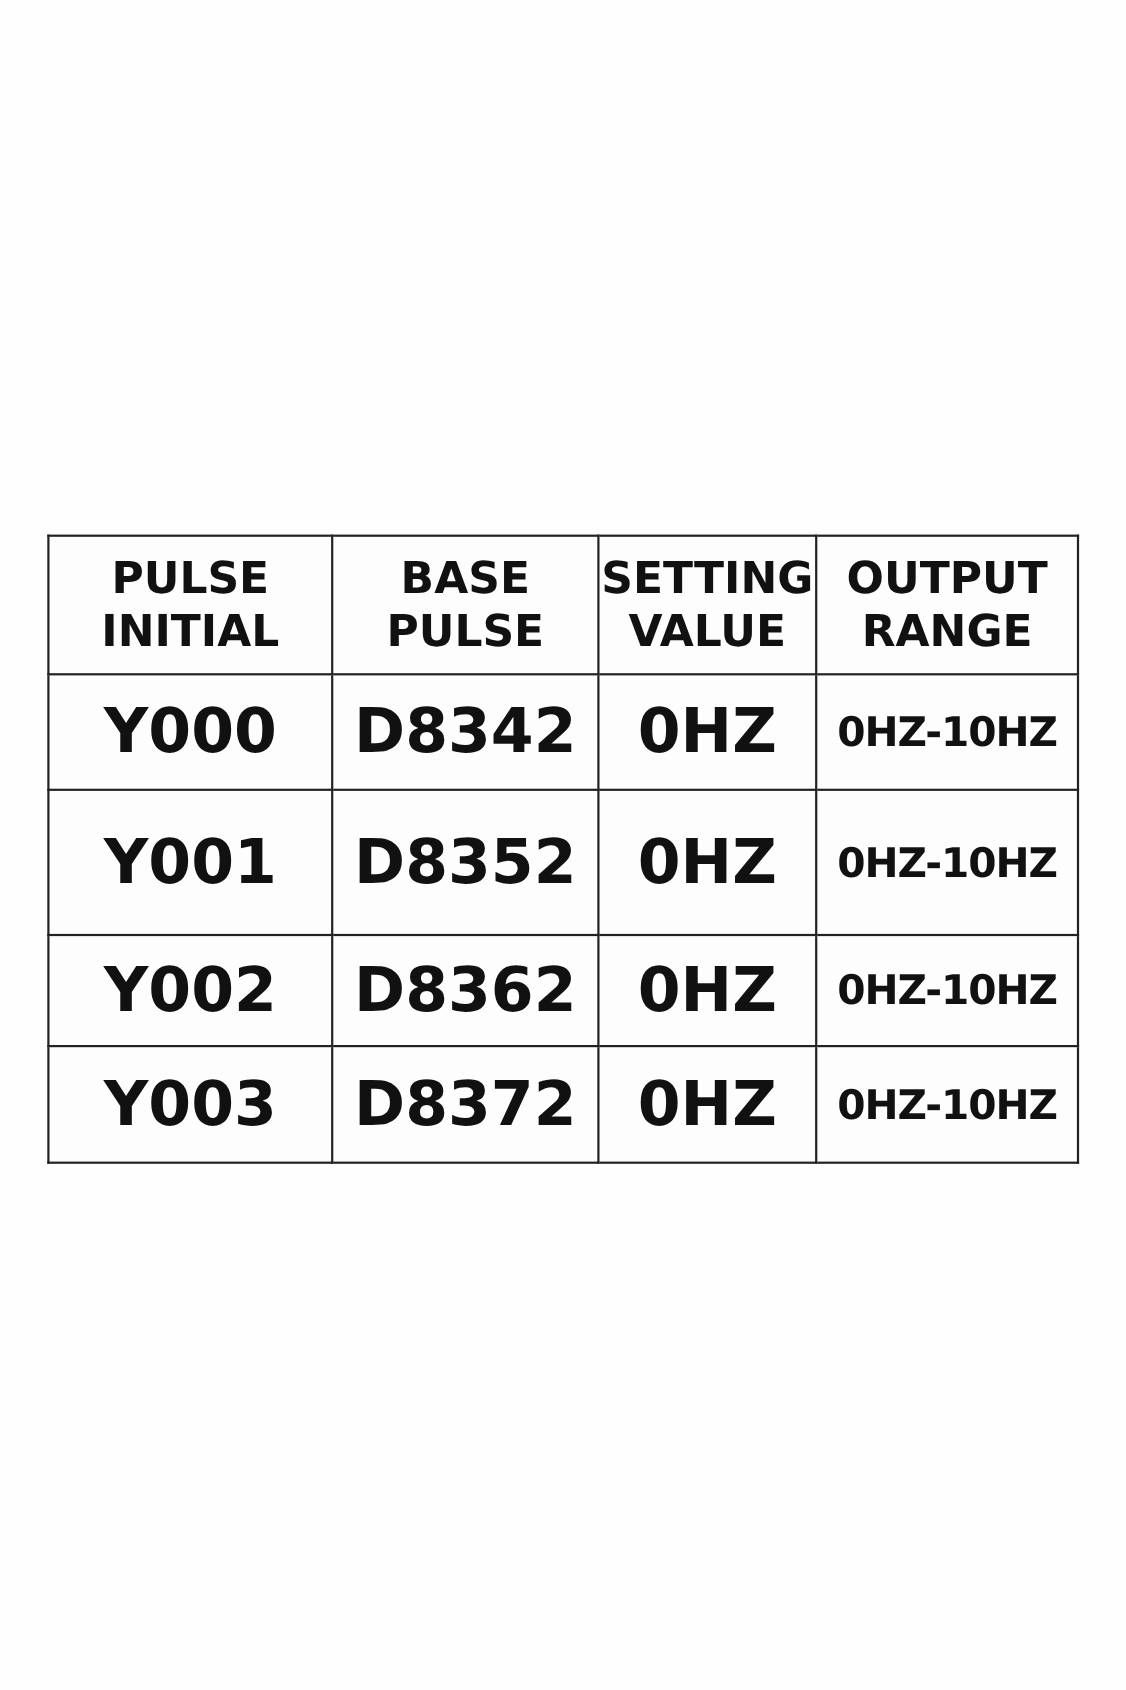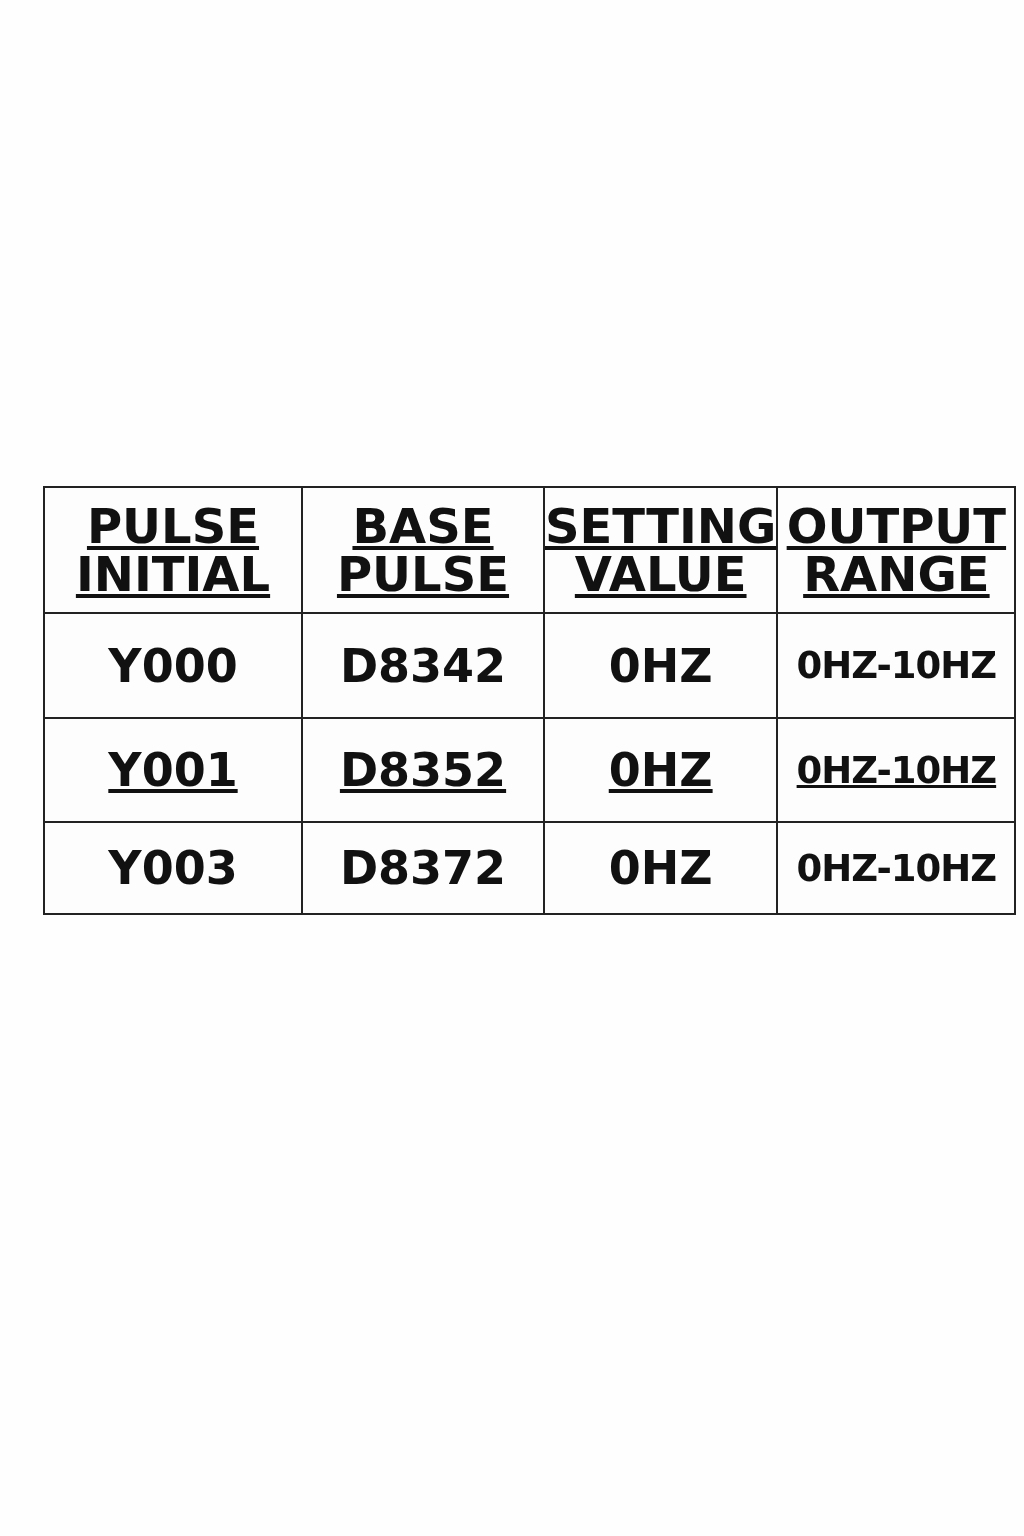--- a/index.html
+++ b/index.html
@@ -30,34 +30,33 @@
       vertical-align: middle;
       padding: 0;
       background: #fdfdfd;
     }
     col.c1 { width: 258px; }
     col.c2 { width: 242px; }
     col.c3 { width: 198px; }
     col.c4 { width: 238px; }
     tr.head { height: 126px; }
     tr.r1 { height: 105px; }
-    tr.r2 { height: 104px; text-decoration: underline; }
+    tr.r2 { height: 132px; }
     tr.r3 { height: 101px; }
-    tr.r4 { height: 92px; }
+    tr.r4 { height: 106px; }
     th {
       font-weight: bold;
-      font-size: 48px;
+      font-size: 40px;
       line-height: 48px;
       letter-spacing: 0px;
-      text-decoration: underline;
     }
     th .line { display: block; }
     td {
       font-weight: bold;
-      font-size: 46px;
+      font-size: 56px;
       letter-spacing: 0px;
     }
     td.range {
       font-weight: bold;
       font-size: 37px;
       letter-spacing: -1px;
       margin-left: 32px;
     }
   </style>
 </head>
@@ -95,20 +94,26 @@
       <td>D8342</td>
       <td>0HZ</td>
       <td class="range">0HZ-10HZ</td>
     </tr>
     <tr class="r2">
       <td>Y001</td>
       <td>D8352</td>
       <td>0HZ</td>
       <td class="range">0HZ-10HZ</td>
     </tr>
+    <tr class="r3">
+      <td>Y002</td>
+      <td>D8362</td>
+      <td>0HZ</td>
+      <td class="range">0HZ-10HZ</td>
+    </tr>
     <tr class="r4">
       <td>Y003</td>
       <td>D8372</td>
       <td>0HZ</td>
       <td class="range">0HZ-10HZ</td>
     </tr>
   </tbody>
     </table>
 </div>
 

